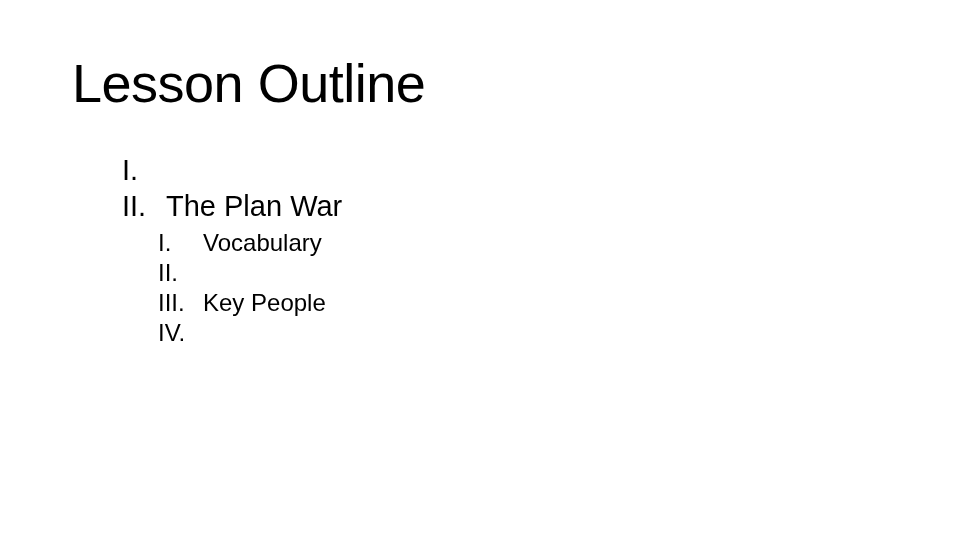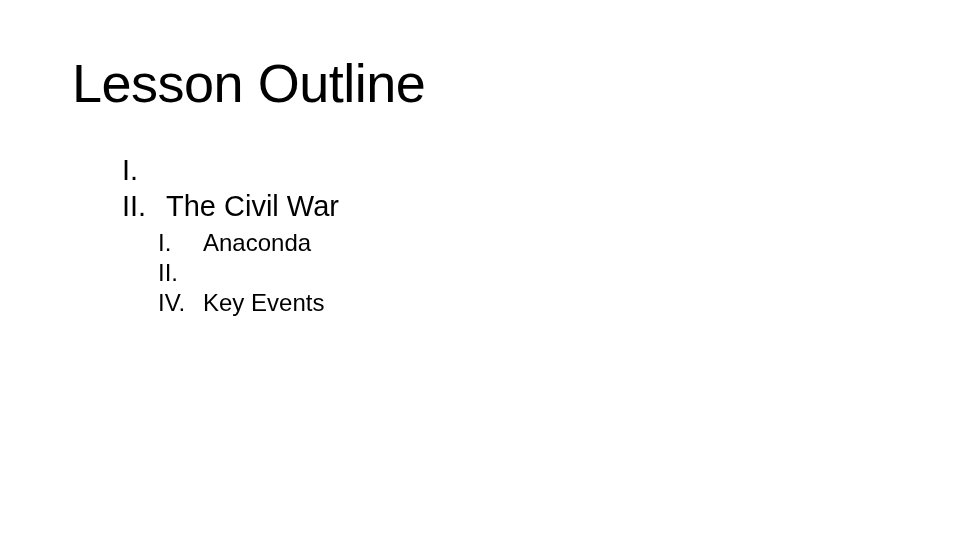--- a/index.html
+++ b/index.html
@@ -70,35 +70,38 @@
   <h1 class="title">Lesson Outline</h1>
 
   <div class="outline">
 
     <div class="row lvl1">
       <span class="num">I.</span>
     </div>
 
     <div class="row lvl1">
       <span class="num">II.</span>
-      <span class="label">The Civil War</span>
+      <span class="label">The Plan War</span>
     </div>
 
     <div class="sublist">
 
       <div class="row lvl2">
         <span class="num">I.</span>
-        <span class="label">Anaconda</span>
+        <span class="label">Vocabulary</span>
       </div>
 
       <div class="row lvl2">
         <span class="num">II.</span>
       </div>
 
+      <div class="row lvl2">
+        <span class="num">III.</span>
+        <span class="label">Key People</span>
+      </div>
 
       <div class="row lvl2">
         <span class="num">IV.</span>
-        <span class="label">Key Events</span>
       </div>
 
     </div>
   </div>
 </div>
 
 </body></html>

